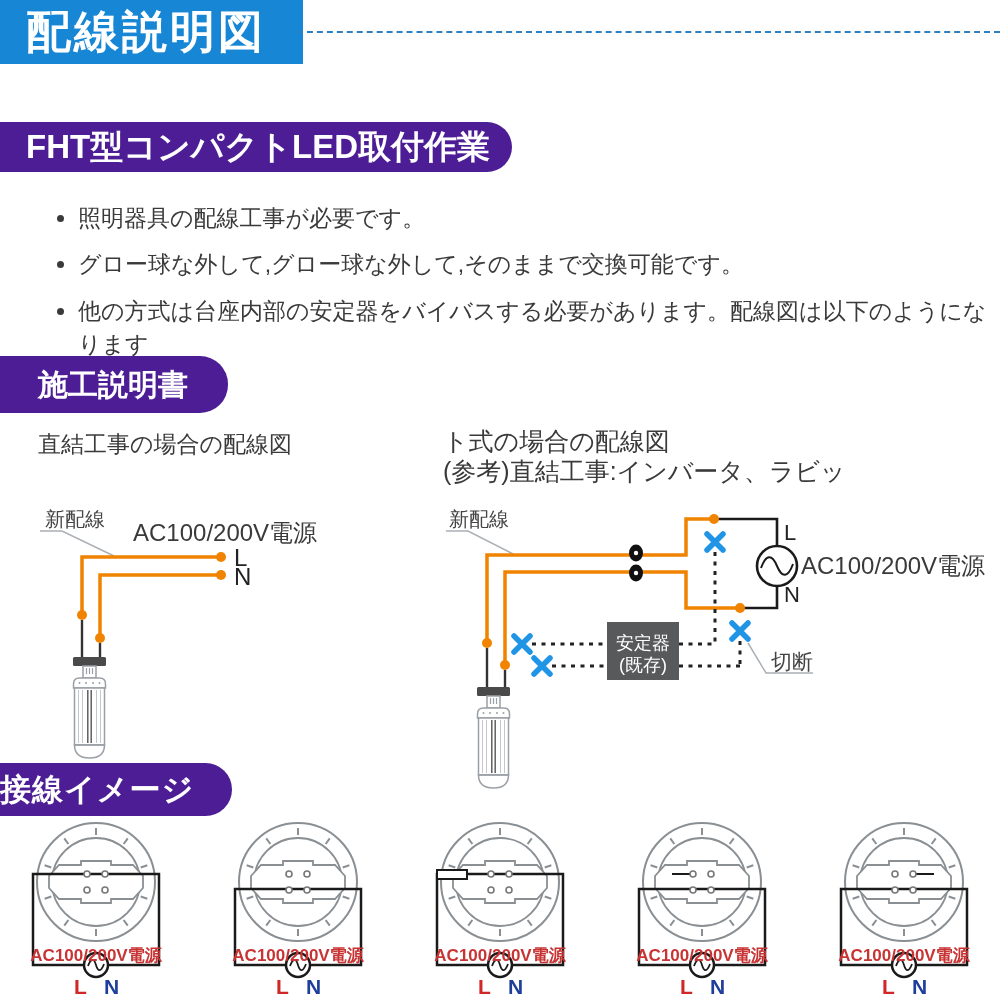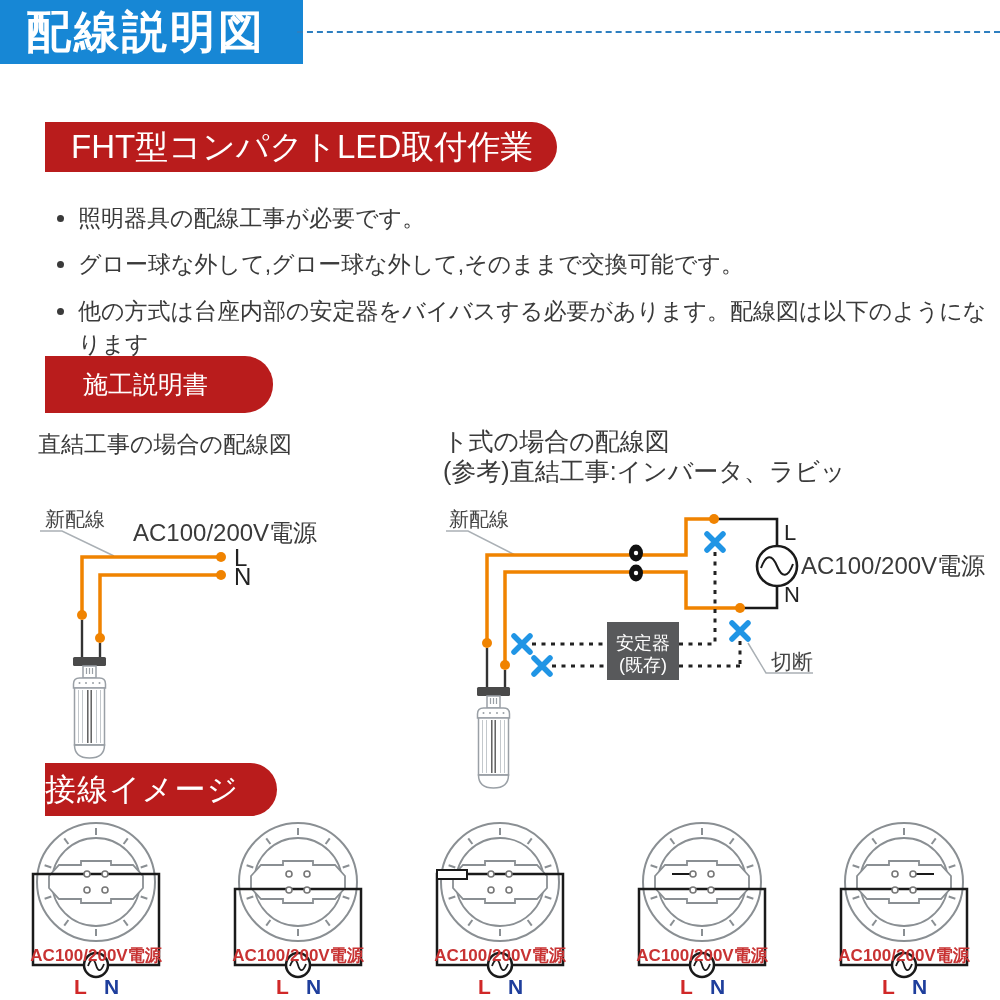--- a/index.html
+++ b/index.html
@@ -4,25 +4,25 @@
 <style>
   html,body{margin:0;padding:0;background:#fff;}
   .page{position:relative;width:1000px;height:1000px;background:#fff;overflow:hidden;
         font-family:"Liberation Sans","DejaVu Sans",sans-serif;color:#333;}
   
   .banner{position:absolute;left:0;top:0;width:303px;height:64px;background:#1787d5;
           color:#fff;font-size:45px;font-weight:bold;line-height:64px;padding-left:26px;
           box-sizing:border-box;letter-spacing:3px;}
   .top-dash{position:absolute;left:297px;right:0;top:31px;height:0;border-top:2px dashed #2d7fc0;}
   
-  .pill{position:absolute;background:#b91c1c;color:#fff;font-weight:normal;box-sizing:border-box;margin-left:45px;}
+  .pill{position:absolute;background:#4c1d95;color:#fff;font-weight:bold;box-sizing:border-box;}
   .pill-fht{left:0;top:122px;width:512px;height:50px;border-radius:0 25px 25px 0;
             font-size:33px;line-height:50px;padding-left:26px;}
   .pill-sekou{left:0;top:356px;width:228px;height:57px;border-radius:0 28px 28px 0;
-              font-size:25px;line-height:57px;padding-left:38px;}
+              font-size:30px;line-height:57px;padding-left:38px;}
   .pill-setsuzoku{left:0;top:763px;width:232px;height:53px;border-radius:0 27px 27px 0;
                   font-size:31px;line-height:53px;letter-spacing:1px;}
   
   ul.bullets{position:absolute;left:38px;top:186px;width:930px;margin:16px;padding:0 0 0 24px;
              font-size:23px;color:#3a3a3a;}
   ul.bullets li{margin-bottom:13px;line-height:1.45;}
   
   .warnings{position:absolute;left:238px;top:358px;font-size:25px;line-height:34px;
             color:#ea140e;white-space:nowrap;}
   

